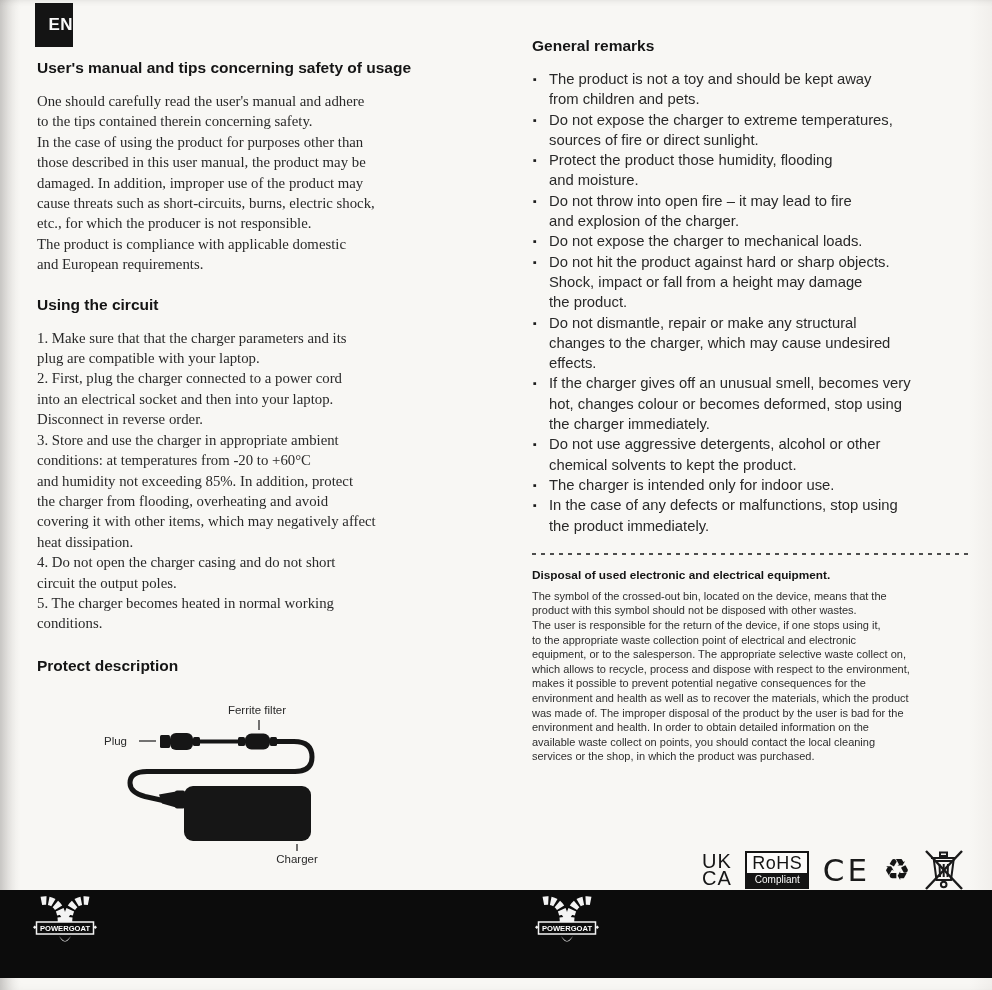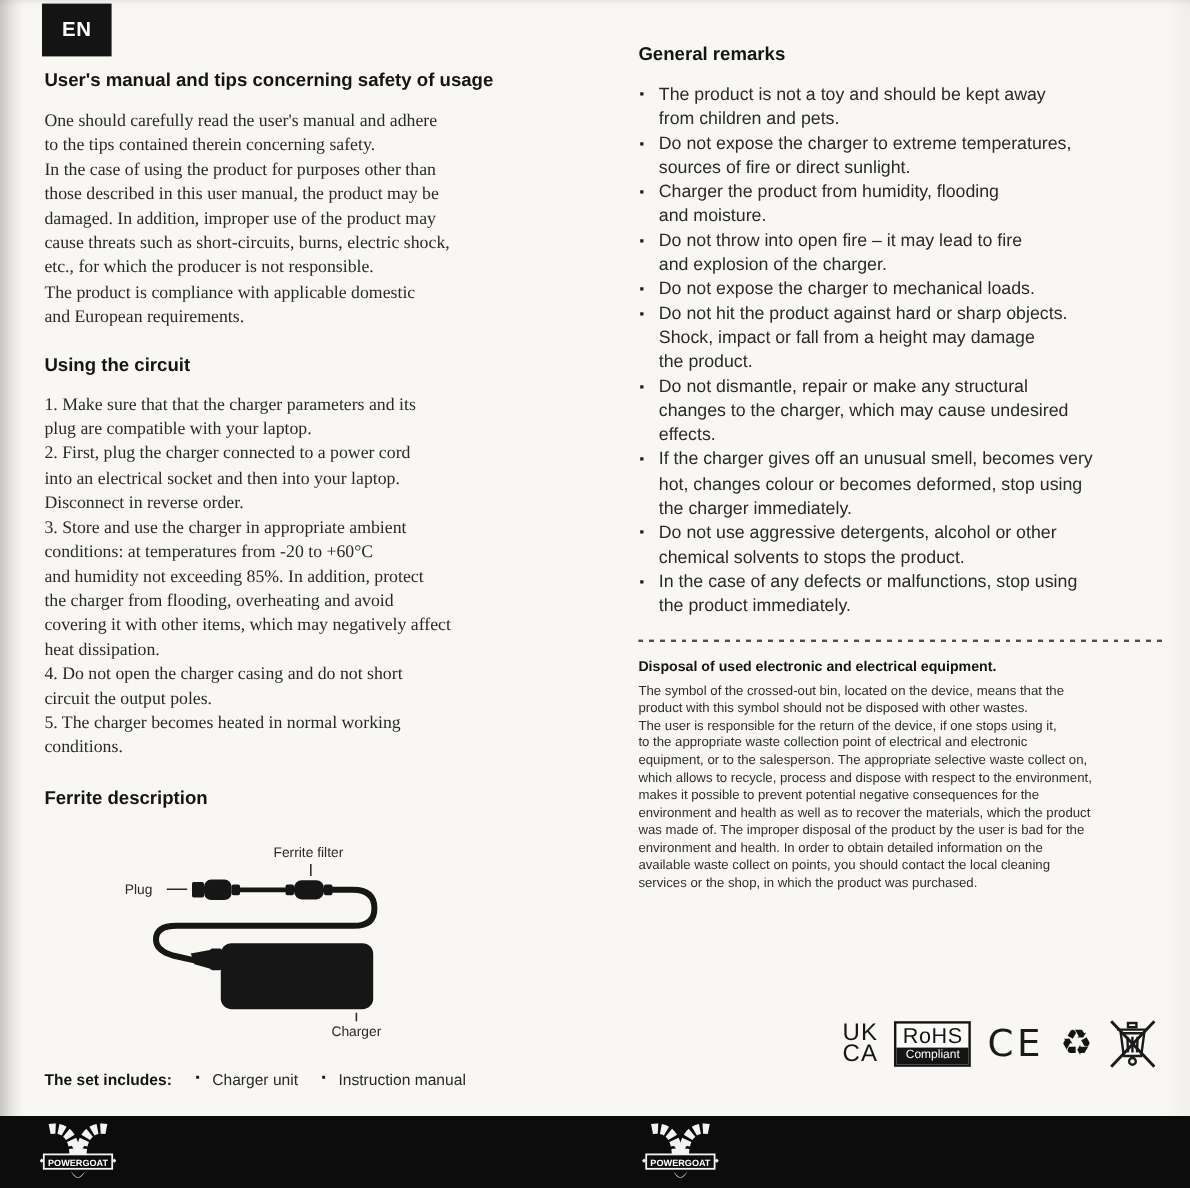--- a/index.html
+++ b/index.html
@@ -2,22 +2,22 @@
 <html><head>
 <meta charset="utf-8">
 <style>
   html,body{margin:0;padding:0;background:#e6e5e3;}
   .page{
     position:relative;width:992px;height:990px;overflow:hidden;
     background:linear-gradient(90deg,#eceae7 0px,#f8f7f4 20px,#f8f7f4 970px,#f1efec 992px);
     box-shadow:inset 14px 0 16px -10px rgba(0,0,0,.22), inset 0 6px 10px -8px rgba(0,0,0,.12);
     font-family:"Liberation Sans",sans-serif;color:#262626;
   }
-  .en-badge{position:absolute;left:35px;top:3px;width:58px;height:44px;background:#141414;
-    color:#fafafa;display:flex;align-items:center;justify-content:center;
+  .en-badge{position:absolute;left:35px;top:3px;width:38px;height:44px;background:#141414;
+    color:#fafafa;display:flex;align-items:center;justify-content:flex-end;
     font-size:17px;font-weight:bold;letter-spacing:.5px;}
   .col{position:absolute;}
   .col-left{left:37px;top:58px;width:450px;}
   .col-right{left:532px;top:36px;width:440px;}
   h2{font-size:15.5px;line-height:20px;margin:0 0 13px;color:#151515;font-weight:bold;}
   .mt1{margin-top:20px;}
   .mt2{margin-top:22px;}
   .body, .steps div{font-size:14.8px;line-height:20.4px;white-space:pre-line;margin:0;color:#292929;font-family:Liberation Serif, serif;}
   ul.remarks{list-style:none;margin:0;padding:0;font-size:14.8px;line-height:20.3px;color:#292929;}
   ul.remarks li{position:relative;padding-left:17px;white-space:pre-line;}
@@ -33,21 +33,21 @@
   .inc-item{margin-left:16px;position:relative;padding-left:14px;}
   .inc-item::before{content:"▪";position:absolute;left:0;top:1px;font-size:10px;color:#1c1c1c;}
   .marks{position:absolute;left:702px;top:845px;width:262px;height:50px;
     display:flex;align-items:center;justify-content:space-between;}
   .ukca{font-size:20px;font-weight:400;line-height:17px;letter-spacing:1px;color:#161616;}
   .rohs{border:2.5px solid #141414;text-align:center;background:rgba(255,255,255,.5);}
   .rohs-title{font-size:18px;font-weight:400;line-height:20px;padding:0 5px;color:#141414;letter-spacing:.5px;}
   .rohs-sub{background:#141414;color:#fbfbfb;font-size:10px;line-height:11px;padding:1px 4px 2px;}
   .ce{font-size:31px;font-weight:500;letter-spacing:3px;color:#1a1a1a;font-family:"DejaVu Sans",sans-serif;}
   .recycle{font-size:30px;color:#141414;font-family:"DejaVu Sans",sans-serif;line-height:1;}
-  .footer{position:absolute;left:0;right:0;bottom:0;height:60px;background:#0c0c0c;text-align:right;}
+  .footer{position:absolute;left:0;right:0;bottom:12px;height:88px;background:#0c0c0c;text-align:right;}
   .logo{position:absolute;top:5px;width:64px;height:58px;}
   .logo-1{left:33px;} .logo-2{left:535px;}
   .logo text{font-family:"Liberation Sans",sans-serif;}
 </style>
 </head>
 <body>
 
 <div class="page">
 
   <div class="en-badge">
@@ -78,21 +78,21 @@
 and humidity not exceeding 85%. In addition, protect
 the charger from flooding, overheating and avoid
 covering it with other items, which may negatively affect
 heat dissipation.</div>
       <div>4. Do not open the charger casing and do not short
 circuit the output poles.</div>
       <div>5. The charger becomes heated in normal working
 conditions.</div>
     </div>
 
-    <h2 class="mt2">Ferrite description</h2>
+    <h2 class="mt2">Protect description</h2>
 
     <svg class="diagram" viewBox="0 0 252 172">
       <text x="158" y="15" text-anchor="middle" font-size="11.5">Ferrite filter</text>
       <line x1="160" y1="21" x2="160" y2="31" stroke="#2a2a2a" stroke-width="1.3"></line>
       <text x="5" y="46" font-size="11.5">Plug</text>
       <line x1="40" y1="42" x2="57" y2="42" stroke="#2a2a2a" stroke-width="1.3"></line>
 
       <g fill="#161616">
         <rect x="61" y="36" width="10" height="13" rx="1.5"></rect>
         <rect x="71" y="34" width="23" height="17" rx="6"></rect>
@@ -121,36 +121,37 @@
     </p>
   </div>
 
   <div class="col col-right">
     <h2>General remarks</h2>
     <ul class="remarks">
       <li>The product is not a toy and should be kept away
 from children and pets.</li>
       <li>Do not expose the charger to extreme temperatures,
 sources of fire or direct sunlight.</li>
-      <li>Charger the product from humidity, flooding
+      <li>Protect the product those humidity, flooding
 and moisture.</li>
       <li>Do not throw into open fire – it may lead to fire
 and explosion of the charger.</li>
       <li>Do not expose the charger to mechanical loads.</li>
       <li>Do not hit the product against hard or sharp objects.
 Shock, impact or fall from a height may damage
 the product.</li>
       <li>Do not dismantle, repair or make any structural
 changes to the charger, which may cause undesired
 effects.</li>
       <li>If the charger gives off an unusual smell, becomes very
 hot, changes colour or becomes deformed, stop using
 the charger immediately.</li>
       <li>Do not use aggressive detergents, alcohol or other
-chemical solvents to stops the product.</li>
+chemical solvents to kept the product.</li>
+      <li>The charger is intended only for indoor use.</li>
       <li>In the case of any defects or malfunctions, stop using
 the product immediately.</li>
     </ul>
 
     <div class="dashes"></div>
 
     <h3>Disposal of used electronic and electrical equipment.</h3>
     <p class="small">The symbol of the crossed-out bin, located on the device, means that the
 product with this symbol should not be disposed with other wastes.
 The user is responsible for the return of the device, if one stops using it,

